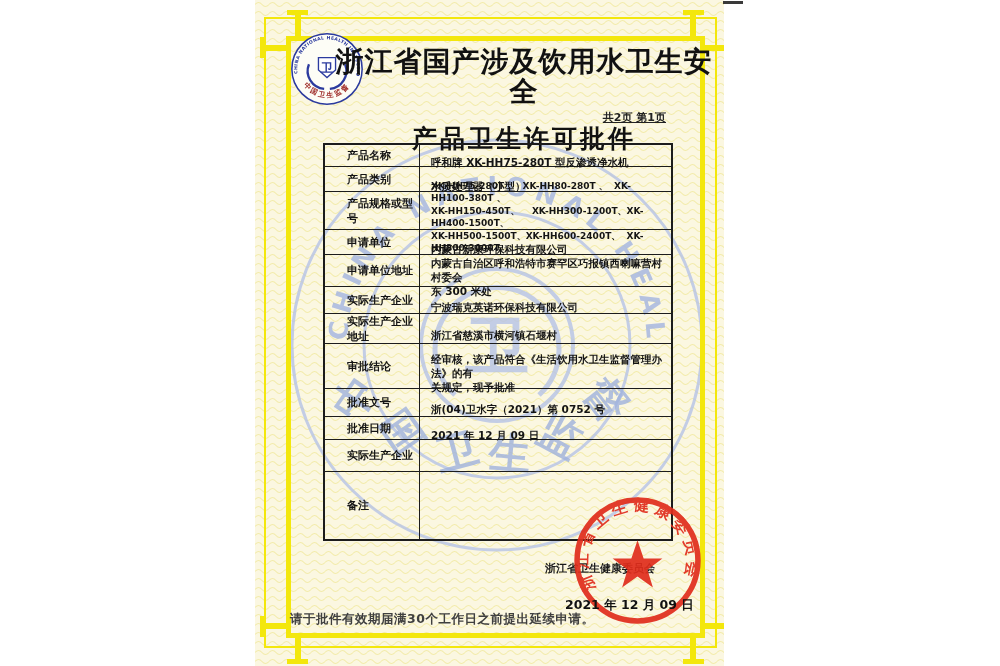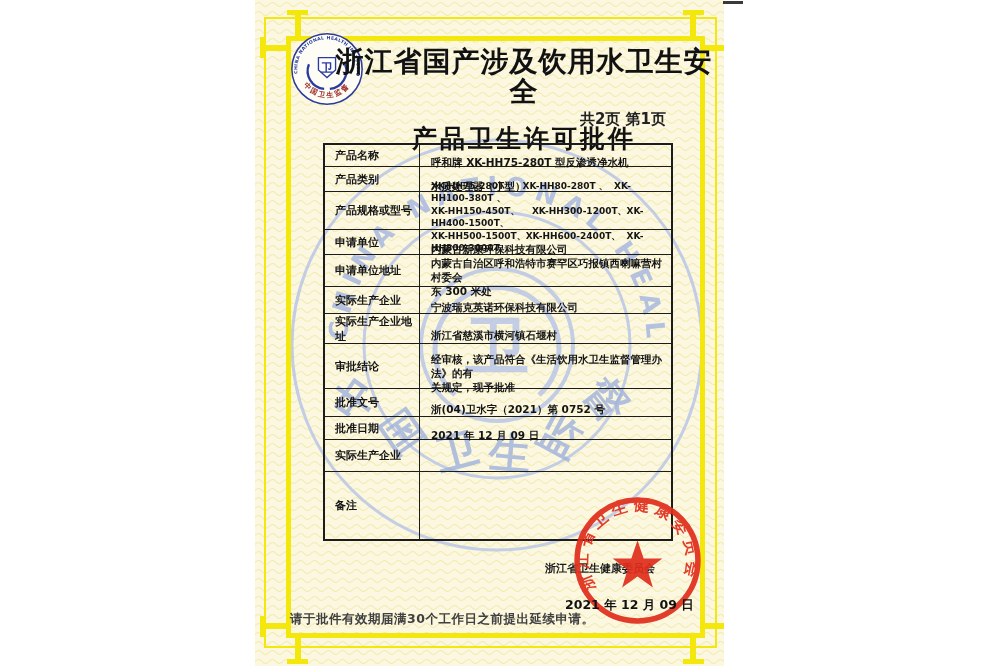--- a/index.html
+++ b/index.html
@@ -14,27 +14,27 @@
   .corner{position:absolute;width:0;height:0;}
   .corner .b{position:absolute;background:#f3e70c;}
   .corner .v{left:9px;top:-26px;width:6px;height:27px;}
   .corner .vc{left:1px;top:-26px;width:21px;height:5px;}
   .corner .h{left:-26px;top:9px;width:27px;height:6px;}
   .corner .hc{left:-26px;top:1px;width:5px;height:21px;}
   
   .title-block{position:absolute;left:80px;top:47px;width:378px;text-align:center;color:#111;}
   .title-l1{font-size:28px;font-weight:bold;letter-spacing:1px;line-height:30px;}
   .title-l2{font-size:25px;font-weight:bold;letter-spacing:3px;line-height:30px;margin-top:17px;}
-  .page-info{position:absolute;right:58px;top:110px;font-size:15px;font-weight:bold;color:#222;}
+  .page-info{position:absolute;right:58px;top:110px;font-size:11px;font-weight:bold;color:#222;text-decoration:underline;}
   
   .approval-table{position:absolute;left:68px;top:143px;width:350px;border:2px solid #1c1c1c;box-sizing:border-box;}
   .trow{display:flex;border-bottom:1.5px solid #1c1c1c;box-sizing:border-box;}
   .trow:last-child{border-bottom:none;}
   .tlabel{width:95px;flex:0 0 95px;border-right:1.5px solid #1c1c1c;box-sizing:border-box;
-          display:flex;align-items:center;padding-left:10px;font-size:11px;font-weight:bold;color:#141414;}
+          display:flex;align-items:center;padding-left:22px;font-size:11px;font-weight:bold;color:#141414;}
   .tvalue{flex:1;display:flex;align-items:center;padding:15px 5px 2px 11px;font-size:10.5px;
           font-weight:bold;color:#141414;white-space:pre-line;line-height:14px;box-sizing:border-box;}
   .tvalue.specs{white-space:pre-wrap;font-size:9px;line-height:12.5px;letter-spacing:0;}
   .r0{height:22px}.r1{height:25px}.r2{height:38px}.r3{height:25px}.r4{height:32px}.r5{height:27px}
   .r6{height:30px}.r7{height:45px}.r8{height:28px}.r9{height:23px}.r10{height:32px}.r11{height:66.5px}
   .r11 .tlabel{align-items:center;}
   
   .issuer{position:absolute;left:290px;top:561px;font-size:11px;font-weight:bold;color:#1a1a1a;}
   .issue-date{position:absolute;left:310px;top:597px;font-size:12.5px;font-weight:bold;color:#111;}
   .footer-note{position:absolute;left:35px;top:611px;font-size:12.5px;font-weight:bold;color:#404040;letter-spacing:.5px;}

